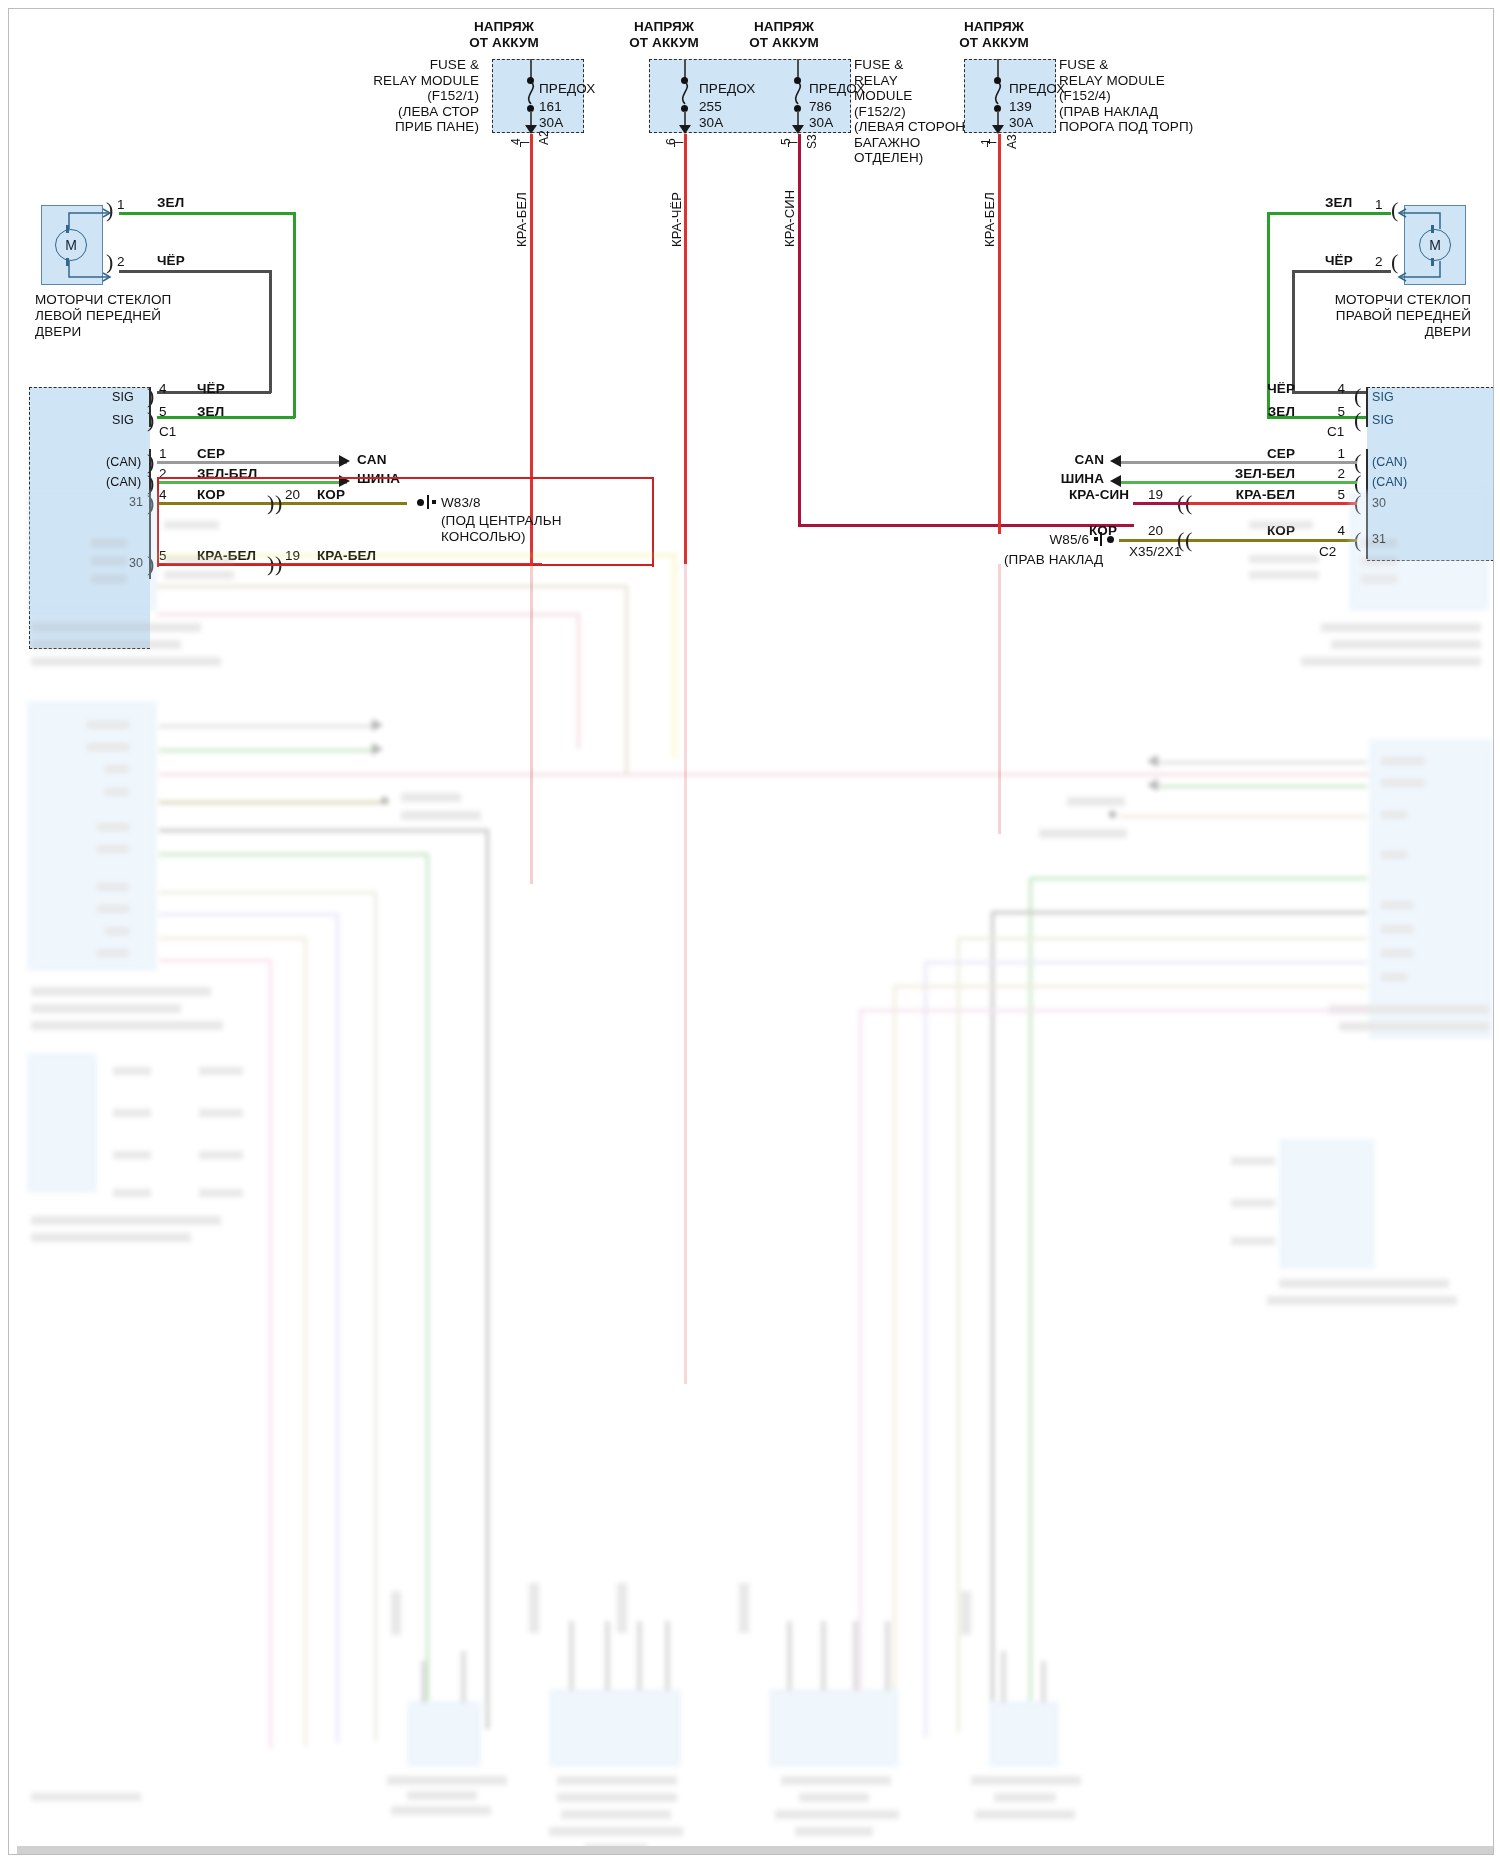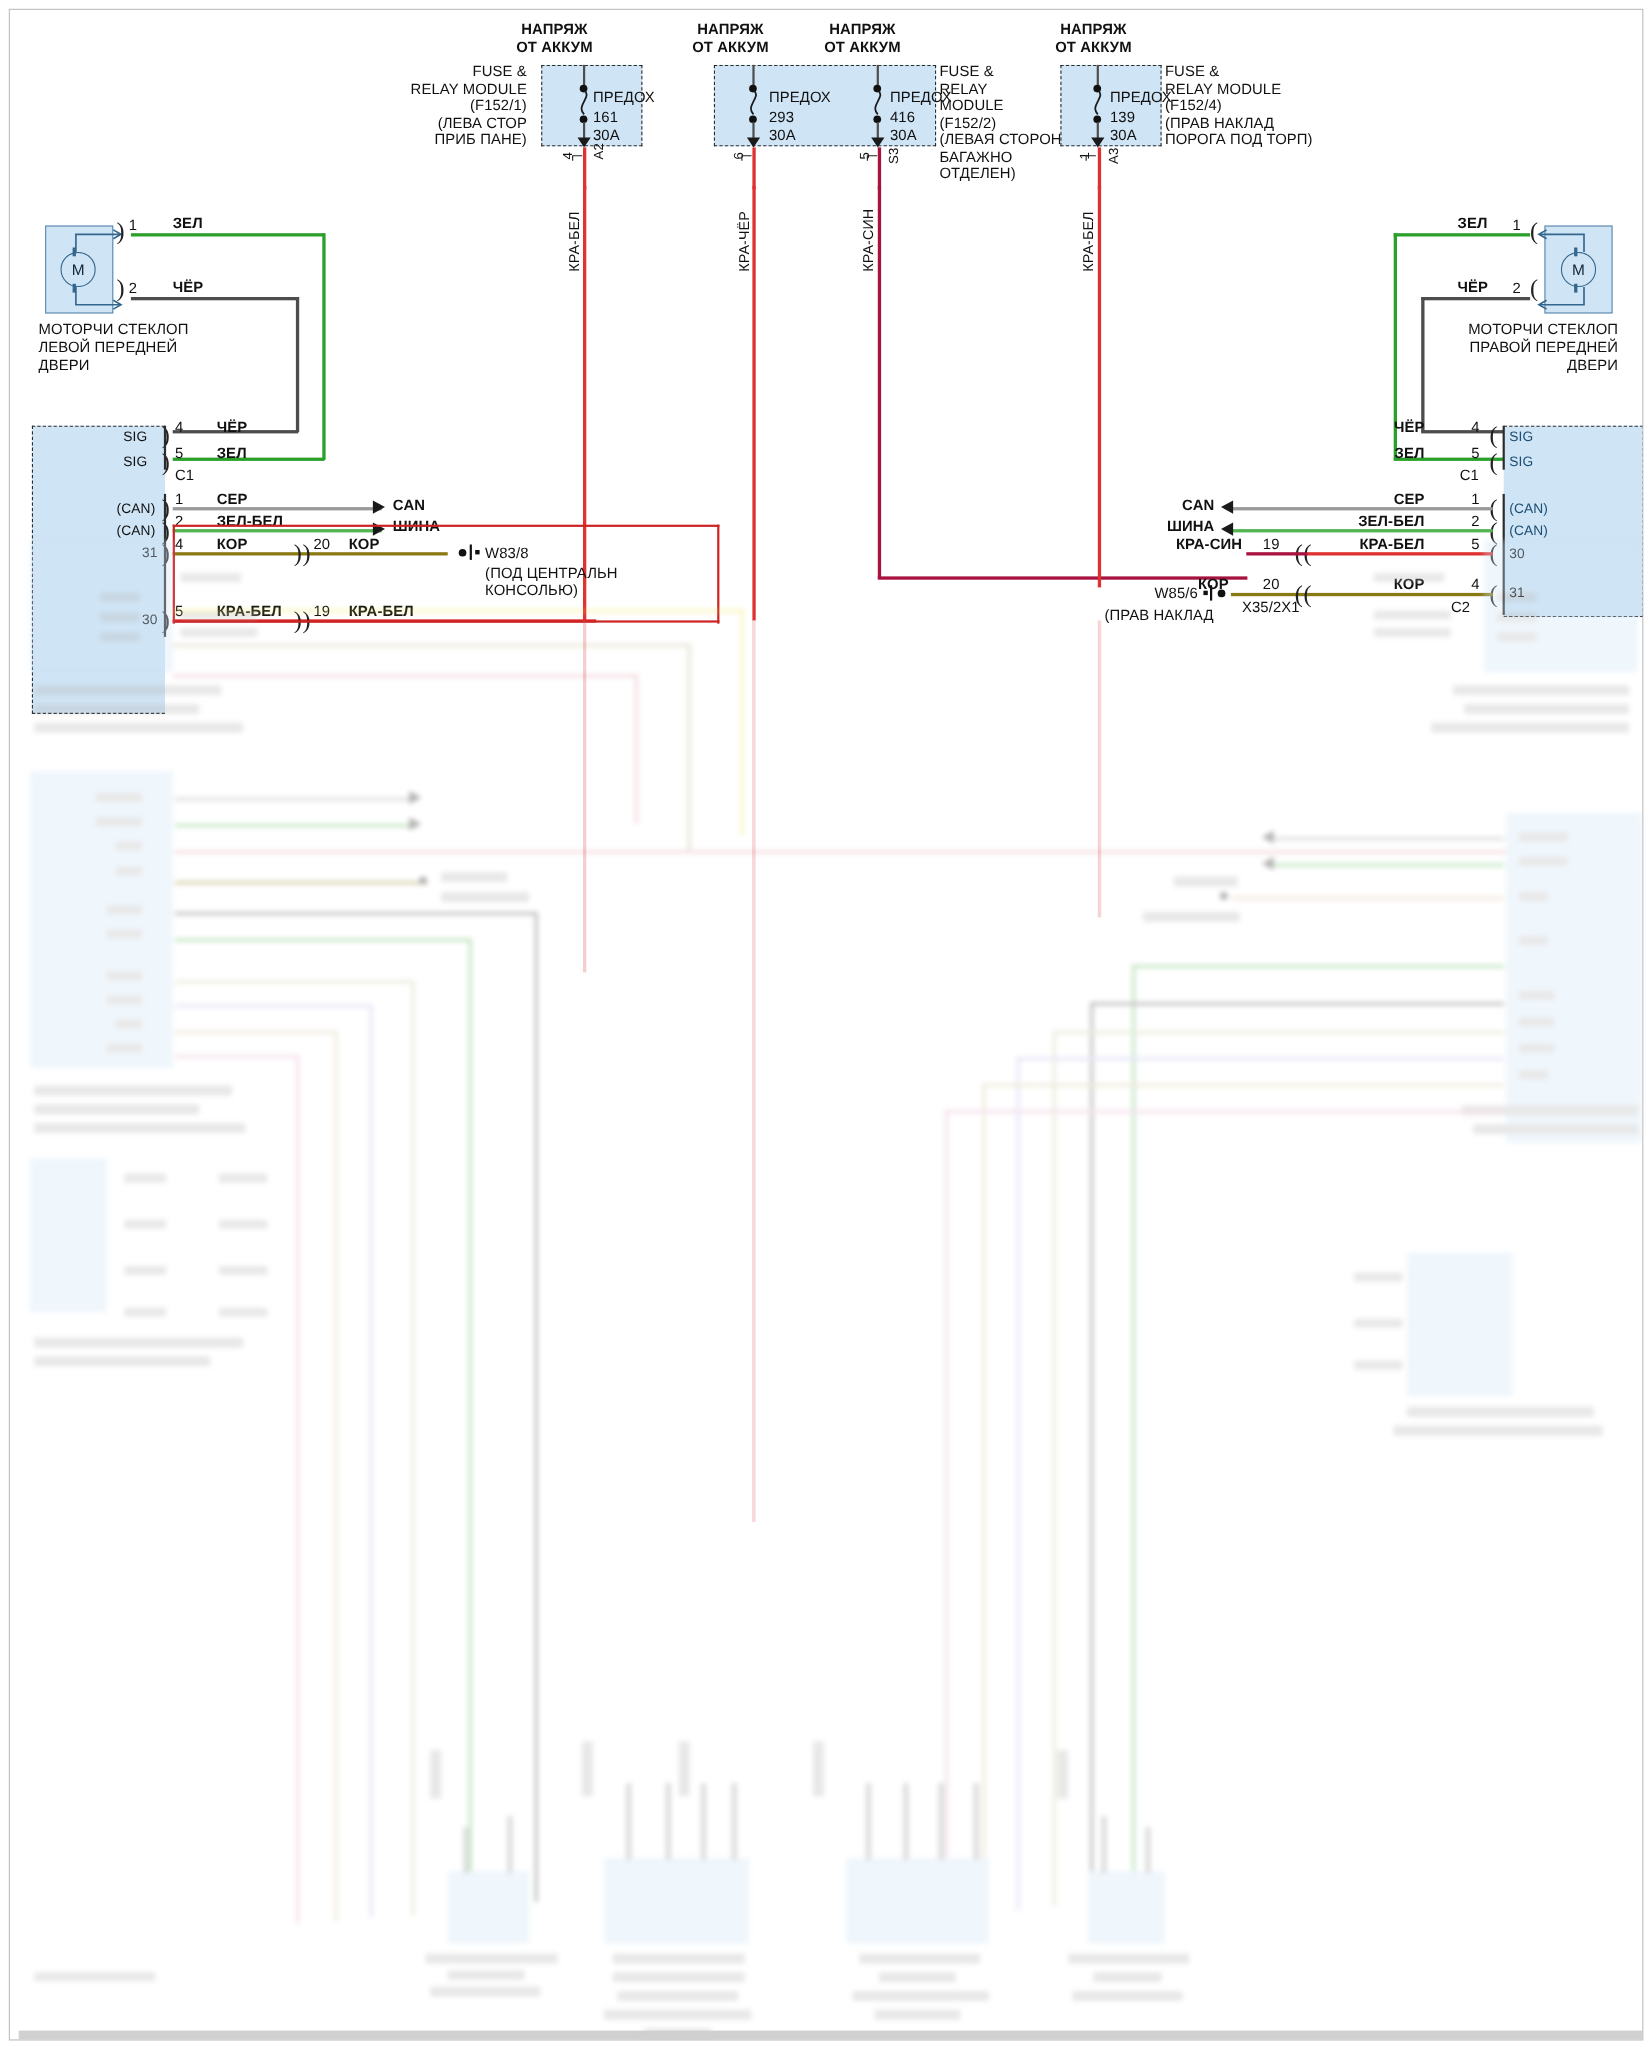--- a/index.html
+++ b/index.html
@@ -67,39 +67,39 @@
     <div class="dash" style="position:absolute;left:640px;top:50px;width:200px;height:72px;"></div>
     <div class="wire vt blk" style="left:675px;top:50px;height:22px;"></div>
     <div class="dot" style="left:672px;top:68px;"></div>
     <svg style="position:absolute;left:668px;top:73px;" width="16" height="28">
         <path d="M8 0 C 16 6, 0 14, 8 22" stroke="#1a1a1a" stroke-width="1.6" fill="none"></path>
       </svg>
     <div class="dot" style="left:672px;top:96px;"></div>
     <div class="wire vt blk" style="left:675px;top:102px;height:17px;"></div>
     <div class="arwD" style="left:670px;top:116px;"></div>
     <div class="lbl" style="left:690px;top:72px;">ПРЕДОХ</div>
-    <div class="lbl" style="left:690px;top:90px;">293</div>
+    <div class="lbl" style="left:690px;top:90px;">255</div>
     <div class="lbl" style="left:690px;top:106px;">30A</div>
     <div class="lbl" style="left:655px;top:136px;font-size:12px;transform:rotate(-90deg);transform-origin:left top;">6</div>
     <div class="conn" style="left:664px;top:122px;font-size:20px;">⌐</div>
     <div class="wire vt red" style="left:675px;top:125px;height:38px;width:2.5px;"></div>
     <div class="lbl" style="left:660px;top:238px;font-size:13px;transform:rotate(-90deg);transform-origin:left top;">КРА-ЧЁР</div>
     <div class="wire vt red" style="left:675px;top:160px;height:395px;width:2.5px;"></div>
 
     <div class="lbl c b" style="left:720px;top:10px;width:110px;">НАПРЯЖ<br>ОТ АККУМ</div>
     <div class="wire vt blk" style="left:788px;top:50px;height:22px;"></div>
     <div class="dot" style="left:785px;top:68px;"></div>
     <svg style="position:absolute;left:781px;top:73px;" width="16" height="28">
         <path d="M8 0 C 16 6, 0 14, 8 22" stroke="#1a1a1a" stroke-width="1.6" fill="none"></path>
       </svg>
     <div class="dot" style="left:785px;top:96px;"></div>
     <div class="wire vt blk" style="left:788px;top:102px;height:17px;"></div>
     <div class="arwD" style="left:783px;top:116px;"></div>
     <div class="lbl" style="left:800px;top:72px;">ПРЕДОХ</div>
-    <div class="lbl" style="left:800px;top:90px;">416</div>
+    <div class="lbl" style="left:800px;top:90px;">786</div>
     <div class="lbl" style="left:800px;top:106px;">30A</div>
     <div class="lbl" style="left:770px;top:136px;font-size:12px;transform:rotate(-90deg);transform-origin:left top;">5</div>
     <div class="conn" style="left:778px;top:122px;font-size:20px;">⌐</div>
     <div class="lbl" style="left:796px;top:140px;font-size:12px;transform:rotate(-90deg);transform-origin:left top;">S3</div>
     <div class="lbl" style="left:845px;top:48px;width:115px;">FUSE &amp;<br>RELAY<br>MODULE<br>(F152/2)<br>(ЛЕВАЯ СТОРОН<br>БАГАЖНО<br>ОТДЕЛЕН)</div>
     <div class="wire vt darkred" style="left:789px;top:125px;height:38px;width:2.5px;"></div>
     <div class="lbl" style="left:773px;top:238px;font-size:13px;transform:rotate(-90deg);transform-origin:left top;">КРА-СИН</div>
     <div class="wire vt darkred" style="left:789px;top:160px;height:357px;width:2.5px;"></div>
     <div class="wire hz darkred" style="left:789px;top:515px;width:336px;height:2.5px;"></div>
 

